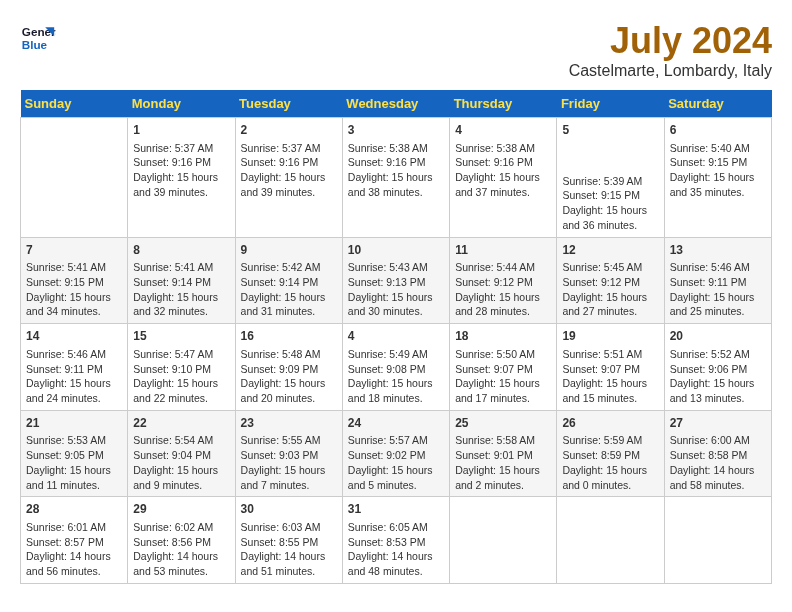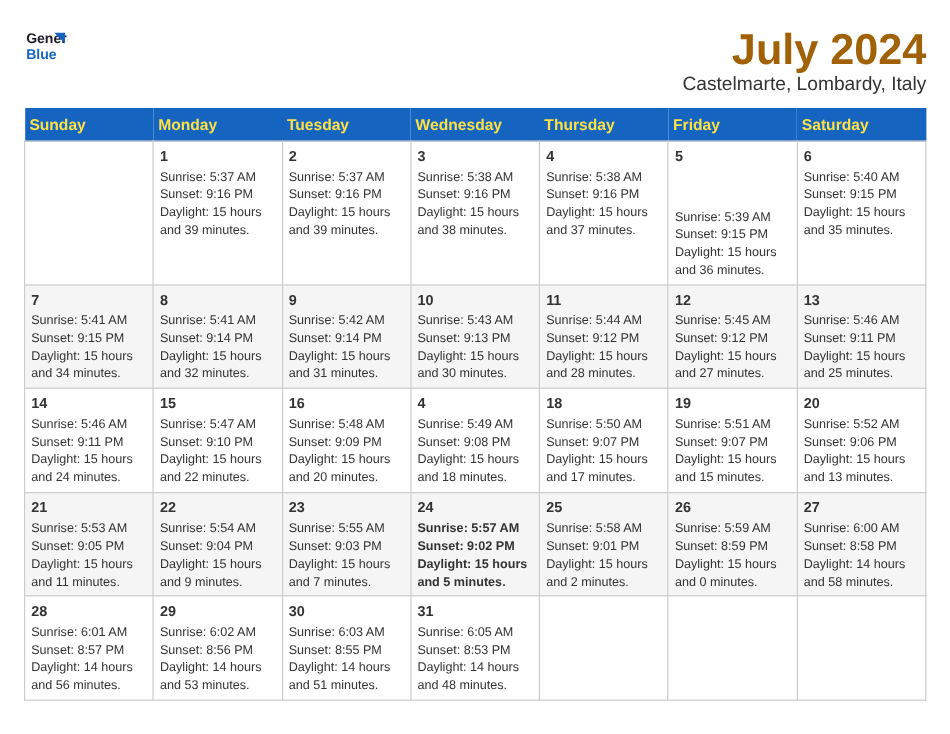--- a/index.html
+++ b/index.html
@@ -273,21 +273,21 @@
         </td>
         <td>
           <span class="day-num">23</span>
           <div class="cell-content" style="white-space: pre-line;">Sunrise: 5:55 AM
 Sunset: 9:03 PM
 Daylight: 15 hours
 and 7 minutes.</div>
         </td>
         <td>
           <span class="day-num">24</span>
-          <div class="cell-content" style="white-space: pre-line; font-weight: bold;">Sunrise: 5:57 AM
+          <div class="cell-content" style="white-space: pre-line;">Sunrise: 5:57 AM
 Sunset: 9:02 PM
 Daylight: 15 hours
 and 5 minutes.</div>
         </td>
         <td>
           <span class="day-num">25</span>
           <div class="cell-content" style="white-space: pre-line;">Sunrise: 5:58 AM
 Sunset: 9:01 PM
 Daylight: 15 hours
 and 2 minutes.</div>

